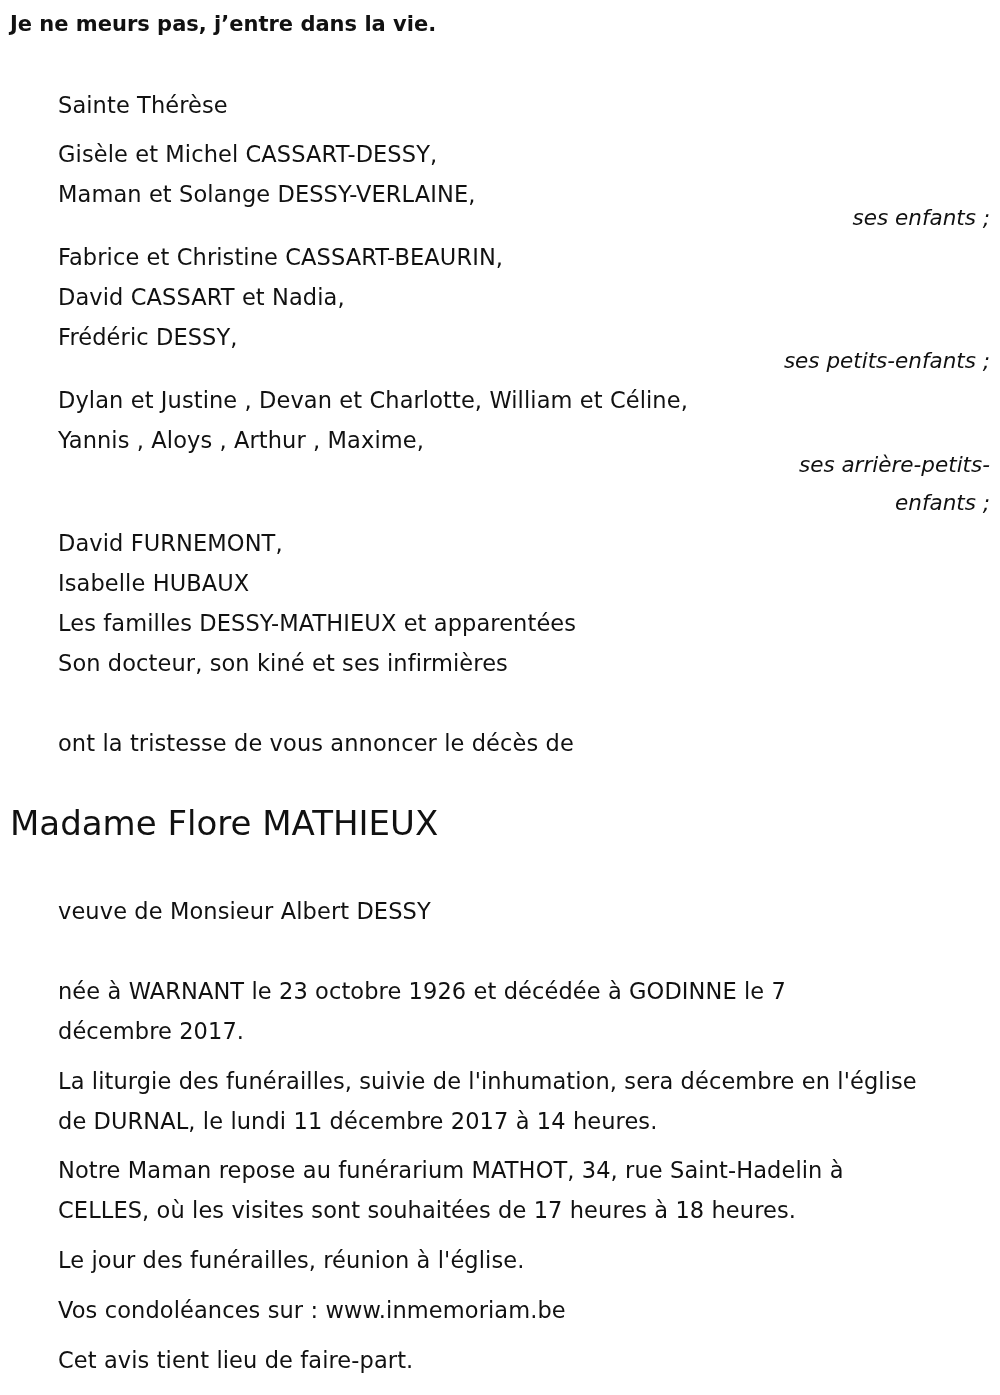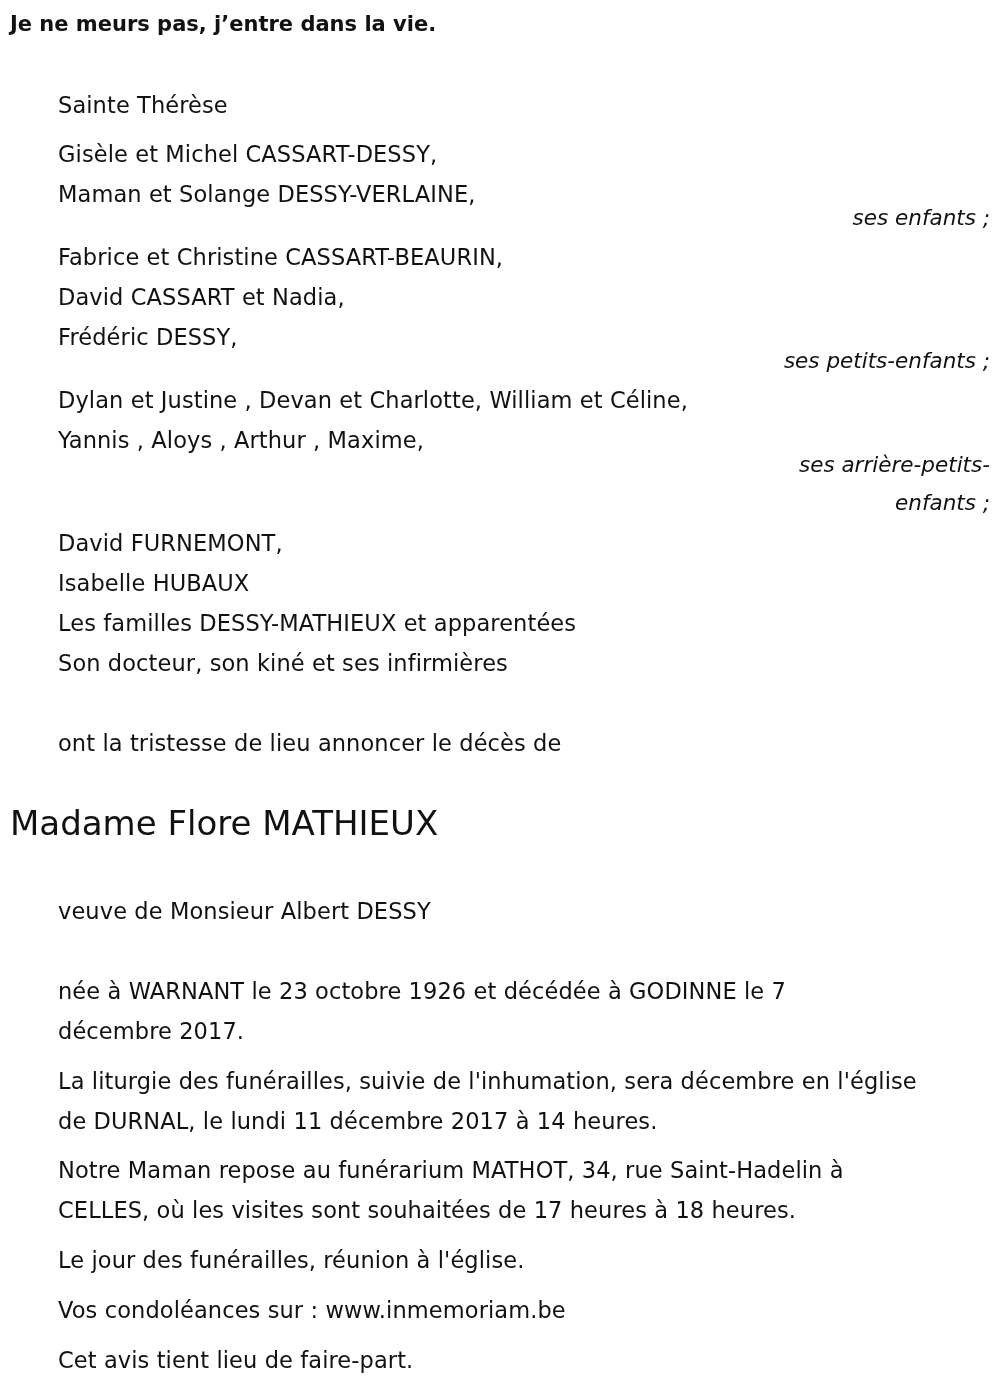--- a/index.html
+++ b/index.html
@@ -34,21 +34,21 @@
   <div class="line" style="top:385px">Dylan et Justine , Devan et Charlotte, William et Céline,</div>
   <div class="line" style="top:425px">Yannis , Aloys , Arthur , Maxime,</div>
   <div class="rel" style="top:450px">ses arrière-petits-</div>
   <div class="rel" style="top:488px">enfants ;</div>
 
   <div class="line" style="top:528px">David FURNEMONT,</div>
   <div class="line" style="top:568px">Isabelle HUBAUX</div>
   <div class="line" style="top:608px">Les familles DESSY-MATHIEUX et apparentées</div>
   <div class="line" style="top:648px">Son docteur, son kiné et ses infirmières</div>
 
-  <div class="line" style="top:728px">ont la tristesse de lieu annoncer le décès de</div>
+  <div class="line" style="top:728px">ont la tristesse de vous annoncer le décès de</div>
 
   <div class="name" style="top:803px">Madame Flore MATHIEUX</div>
 
   <div class="line" style="top:896px">veuve de Monsieur Albert DESSY</div>
 
   <div class="line" style="top:976px">née à WARNANT le 23 octobre 1926 et décédée à GODINNE le 7</div>
   <div class="line" style="top:1016px">décembre 2017.</div>
 
   <div class="line" style="top:1066px">La liturgie des funérailles, suivie de l'inhumation, sera décembre en l'église</div>
   <div class="line" style="top:1106px">de DURNAL, le lundi 11 décembre 2017 à 14 heures.</div>

